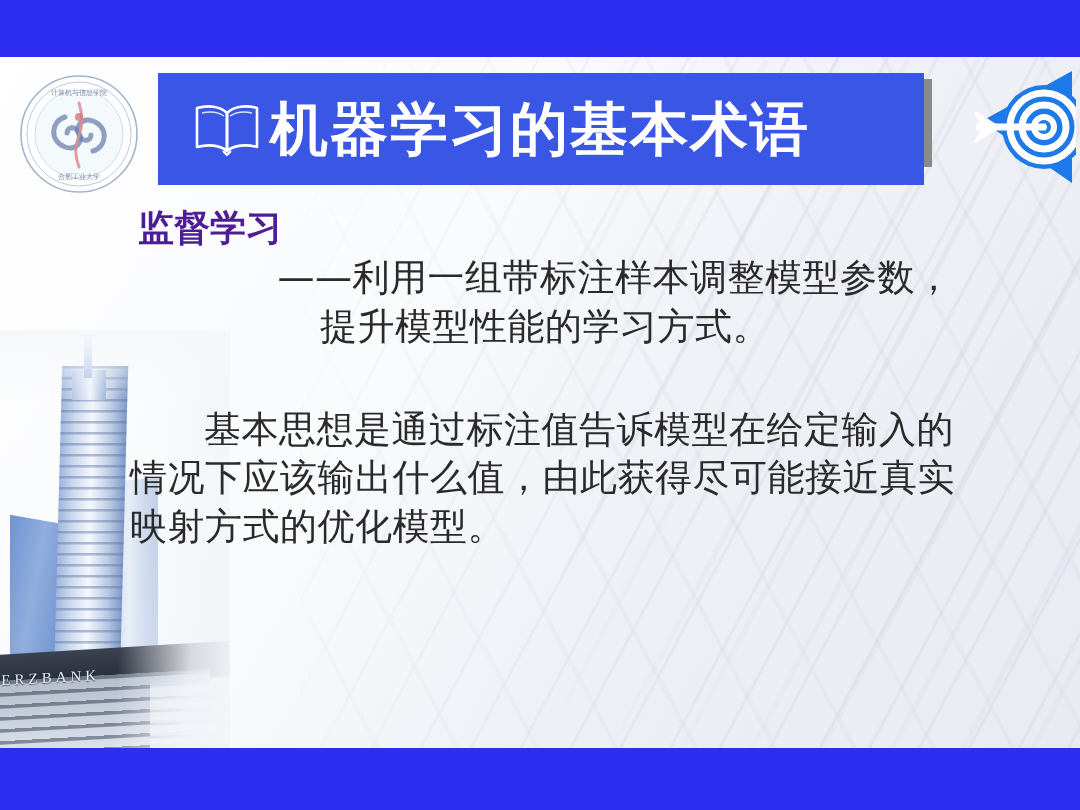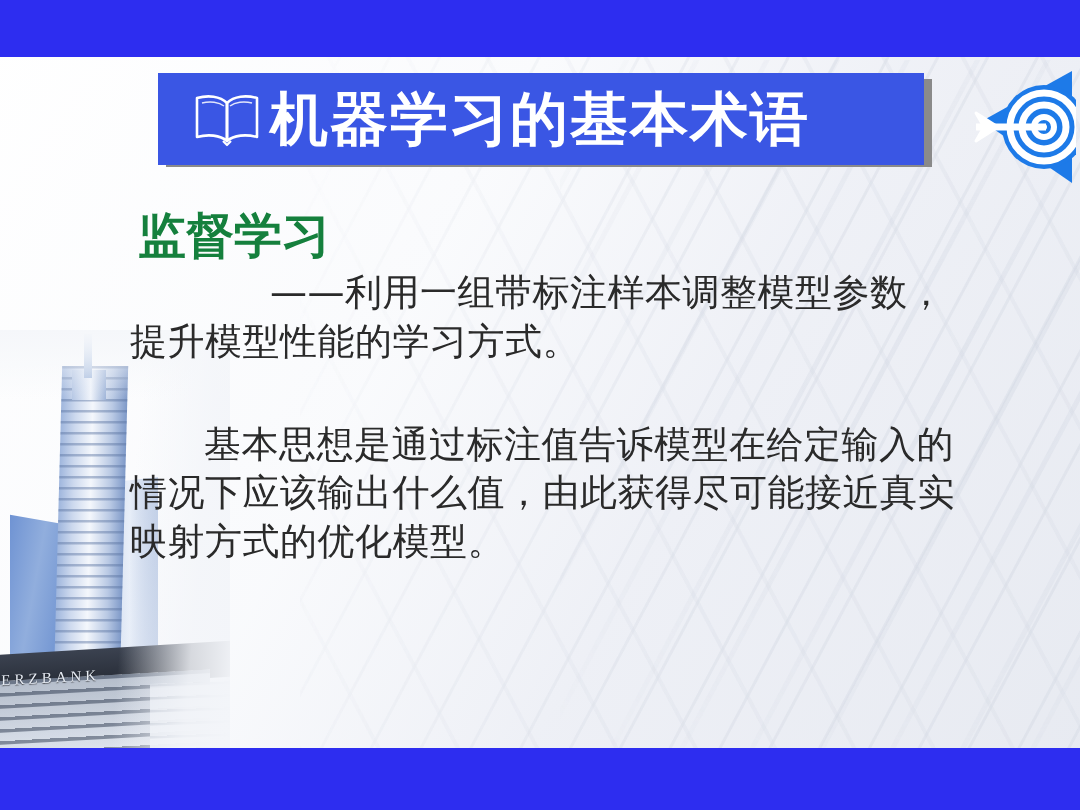--- a/index.html
+++ b/index.html
@@ -235,21 +235,21 @@
     top: 22px;
     width: 766px;
     height: 88px;
     background: #8a8a8a;
   }
   .title-plate {
     position: absolute;
     left: 158px;
     top: 16px;
     width: 766px;
-    height: 92px;
+    height: 112px;
     background: #3a56e4;
     display: flex;
     align-items: center;
     padding-left: 32px;
     box-sizing: border-box;
   }
   .title-book {
     flex: 0 0 auto;
     width: 74px;
     height: 56px;
@@ -275,36 +275,36 @@
 
   
   .content {
     position: absolute;
     left: 130px;
     top: 205px;
     width: 830px;
   }
   .subhead {
     font-family: "DejaVu Sans", "Liberation Sans", sans-serif;
-    font-size: 48px;
-    color: #15803d;
+    font-size: 36px;
+    color: #4c1d95;
     line-height: 1.25;
     margin: 0 0 4px 8px;
     white-space: nowrap;
   }
   .para {
     font-family: "DejaVu Sans", "Liberation Sans", sans-serif;
     font-size: 37px;
     color: #2a2a2a;
     line-height: 1.32;
     margin: 0;
     text-indent: 0;
     letter-spacing: 0.5px;
   }
-  .para.p1 { margin-top: 2px; text-indent: 0; }
+  .para.p1 { margin-top: 2px; text-indent: 0; text-align: center; }
   .para.p1 .lead { margin-left: 140px; }
   .para.p2 { margin-top: 54px; }
   .para.p2 .lead { margin-left: 74px; margin-top: 33px; }
 </style>
 </head>
 <body>
 
 <div class="slide">
 
   <div class="bg-base"></div>
@@ -323,20 +323,37 @@
     <div class="bank-label">MERZBANK</div>
     <div class="tower-fade"></div>
     <div class="tower-fade-top"></div>
   </div>
 
   <div class="band-top"></div>
   <div class="band-bottom"></div>
 
   <div class="header-strip">
 
+    <div class="logo">
+      <svg viewBox="0 0 124 122" width="124" height="122" aria-hidden="true">
+        <circle cx="62" cy="61" r="58" fill="#ffffff" stroke="#9fb6cf" stroke-width="1.6"></circle>
+        <circle cx="62" cy="61" r="52" fill="none" stroke="#b9cbdd" stroke-width="1"></circle>
+        <circle cx="62" cy="61" r="44" fill="#f4f9fc" stroke="#c3d4e3" stroke-width="0.8"></circle>
+        <path d="M48 44 C34 48 32 68 48 74 C60 78 66 68 62 60 C58 52 50 54 50 60" fill="none" stroke="#6d7fae" stroke-width="5" stroke-linecap="round" opacity="0.75"></path>
+        <path d="M76 78 C90 74 92 54 76 48 C64 44 58 54 62 62 C66 70 74 68 74 62" fill="none" stroke="#6d7fae" stroke-width="5" stroke-linecap="round" opacity="0.75"></path>
+        <path d="M62 30 C66 42 66 52 62 62 C58 72 58 84 62 94" fill="none" stroke="#d98d93" stroke-width="3" stroke-linecap="round" opacity="0.85"></path>
+        <circle cx="62" cy="44" r="4" fill="#d9737e" opacity="0.8"></circle>
+        <g fill="#5b6f8e" opacity="0.8" font-family="'DejaVu Sans', sans-serif" font-size="7">
+          <text x="62" y="22" text-anchor="middle" transform="rotate(0 62 61)">计算机与信息学院</text>
+        </g>
+        <g fill="#5b6f8e" opacity="0.8" font-family="'DejaVu Sans', sans-serif" font-size="7">
+          <text x="62" y="106" text-anchor="middle">合肥工业大学</text>
+        </g>
+      </svg>
+    </div>
 
     <div class="title-shadow"></div>
     <div class="title-plate">
       <span class="title-book">
         <svg viewBox="0 0 74 56" width="74" height="56" aria-hidden="true">
           <path d="M37 12 C30 5 18 4 7 7 L7 46 C18 43 30 44 37 50 Z" fill="none" stroke="#ffffff" stroke-width="2.6" stroke-linejoin="round"></path>
           <path d="M37 12 C44 5 56 4 67 7 L67 46 C56 43 44 44 37 50 Z" fill="none" stroke="#ffffff" stroke-width="2.6" stroke-linejoin="round"></path>
           <line x1="37" y1="12" x2="37" y2="50" stroke="#ffffff" stroke-width="2.2"></line>
           <path d="M12 12 C20 10 29 11 34 15" fill="none" stroke="#ffffff" stroke-width="1.6" opacity="0.85"></path>
           <path d="M62 12 C54 10 45 11 40 15" fill="none" stroke="#ffffff" stroke-width="1.6" opacity="0.85"></path>

